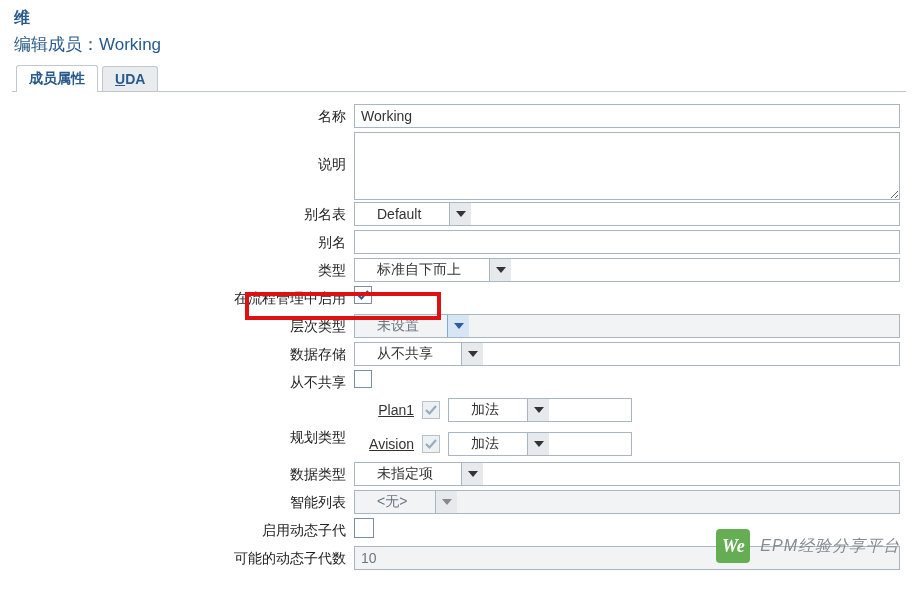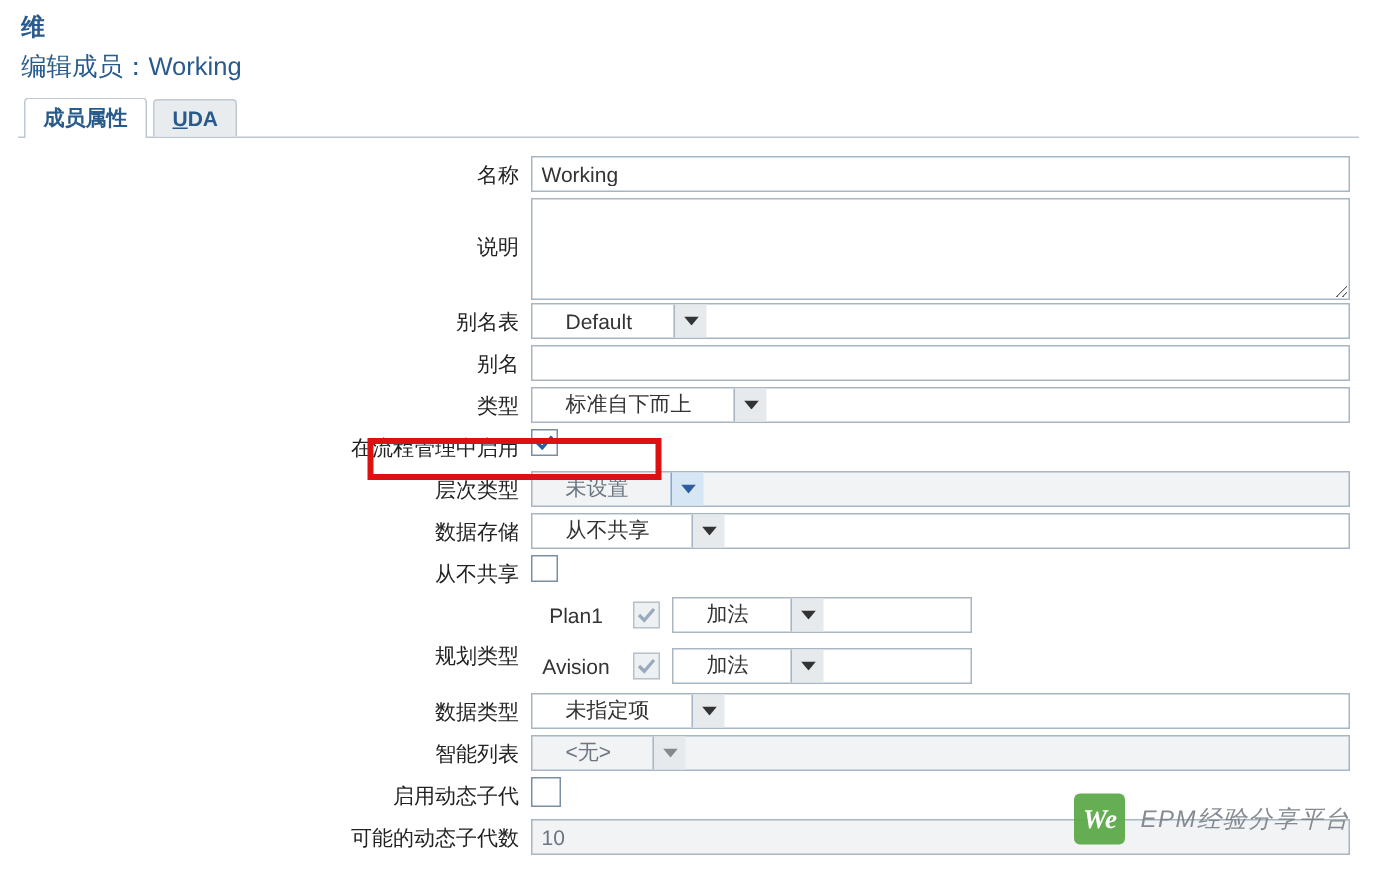--- a/index.html
+++ b/index.html
@@ -20,23 +20,23 @@
     font: inherit; color: #333; height: 24px;
   }
   textarea.txt { height: 68px; resize: both; }
   .sel { display:flex; align-items:center; background:#f1f3f5; padding:0 0 0 22px; cursor:pointer;gap:28px; }
   .sel.white { background:#fff; }
   .sel .caret { width:22px; height:22px; border-left:1px solid #a7b6c2; background:#e6eaed; display:flex; align-items:center; justify-content:center; }
   .sel .caret svg { width:10px; height:6px; }
   .chk { width:18px; height:18px; border:1px solid #7a8fa3; background:#fff; display:inline-flex; align-items:center; justify-content:center; cursor:pointer; }
   .chk.disabled { background:#eef1f3; border-color:#b7c1ca; }
   .chk svg { width:12px; height:12px; fill:none; stroke:#2a5ea1; stroke-width:2.2; }
-  .mini-lbl { width:60px; text-align:center; }
+  .mini-lbl { width:60px; text-align:right;text-decoration:underline; }
   .planrow { display:flex; align-items:center; gap:8px; margin-bottom:4px; }
-  .planrow .sel { width:200px; }
+  .planrow .sel { width:184px; }
   .static { color:#6b7681; }
   .highlight { position: relative; }
   .highlight .hl { position:absolute; border:4px solid #d11; pointer-events:none; }
   .watermark { position:absolute; right:18px; bottom:28px; display:flex; align-items:center; gap:10px; opacity:0.92; }
   .watermark .ico { width:34px; height:34px; border-radius:4px; background:#5aa845; display:flex; align-items:center; justify-content:center; }
   .watermark .ico span { color:#fff; font-style:italic; font-weight:bold; font-size:18px; font-family: Liberation Serif, serif; }
   .watermark .txtw { color:#7a828a; font-size:16px; font-weight:500; letter-spacing:1px; font-style:italic;}
   .container { position: relative; width:918px; height:591px; overflow:hidden; }
 </style>
 </head>

